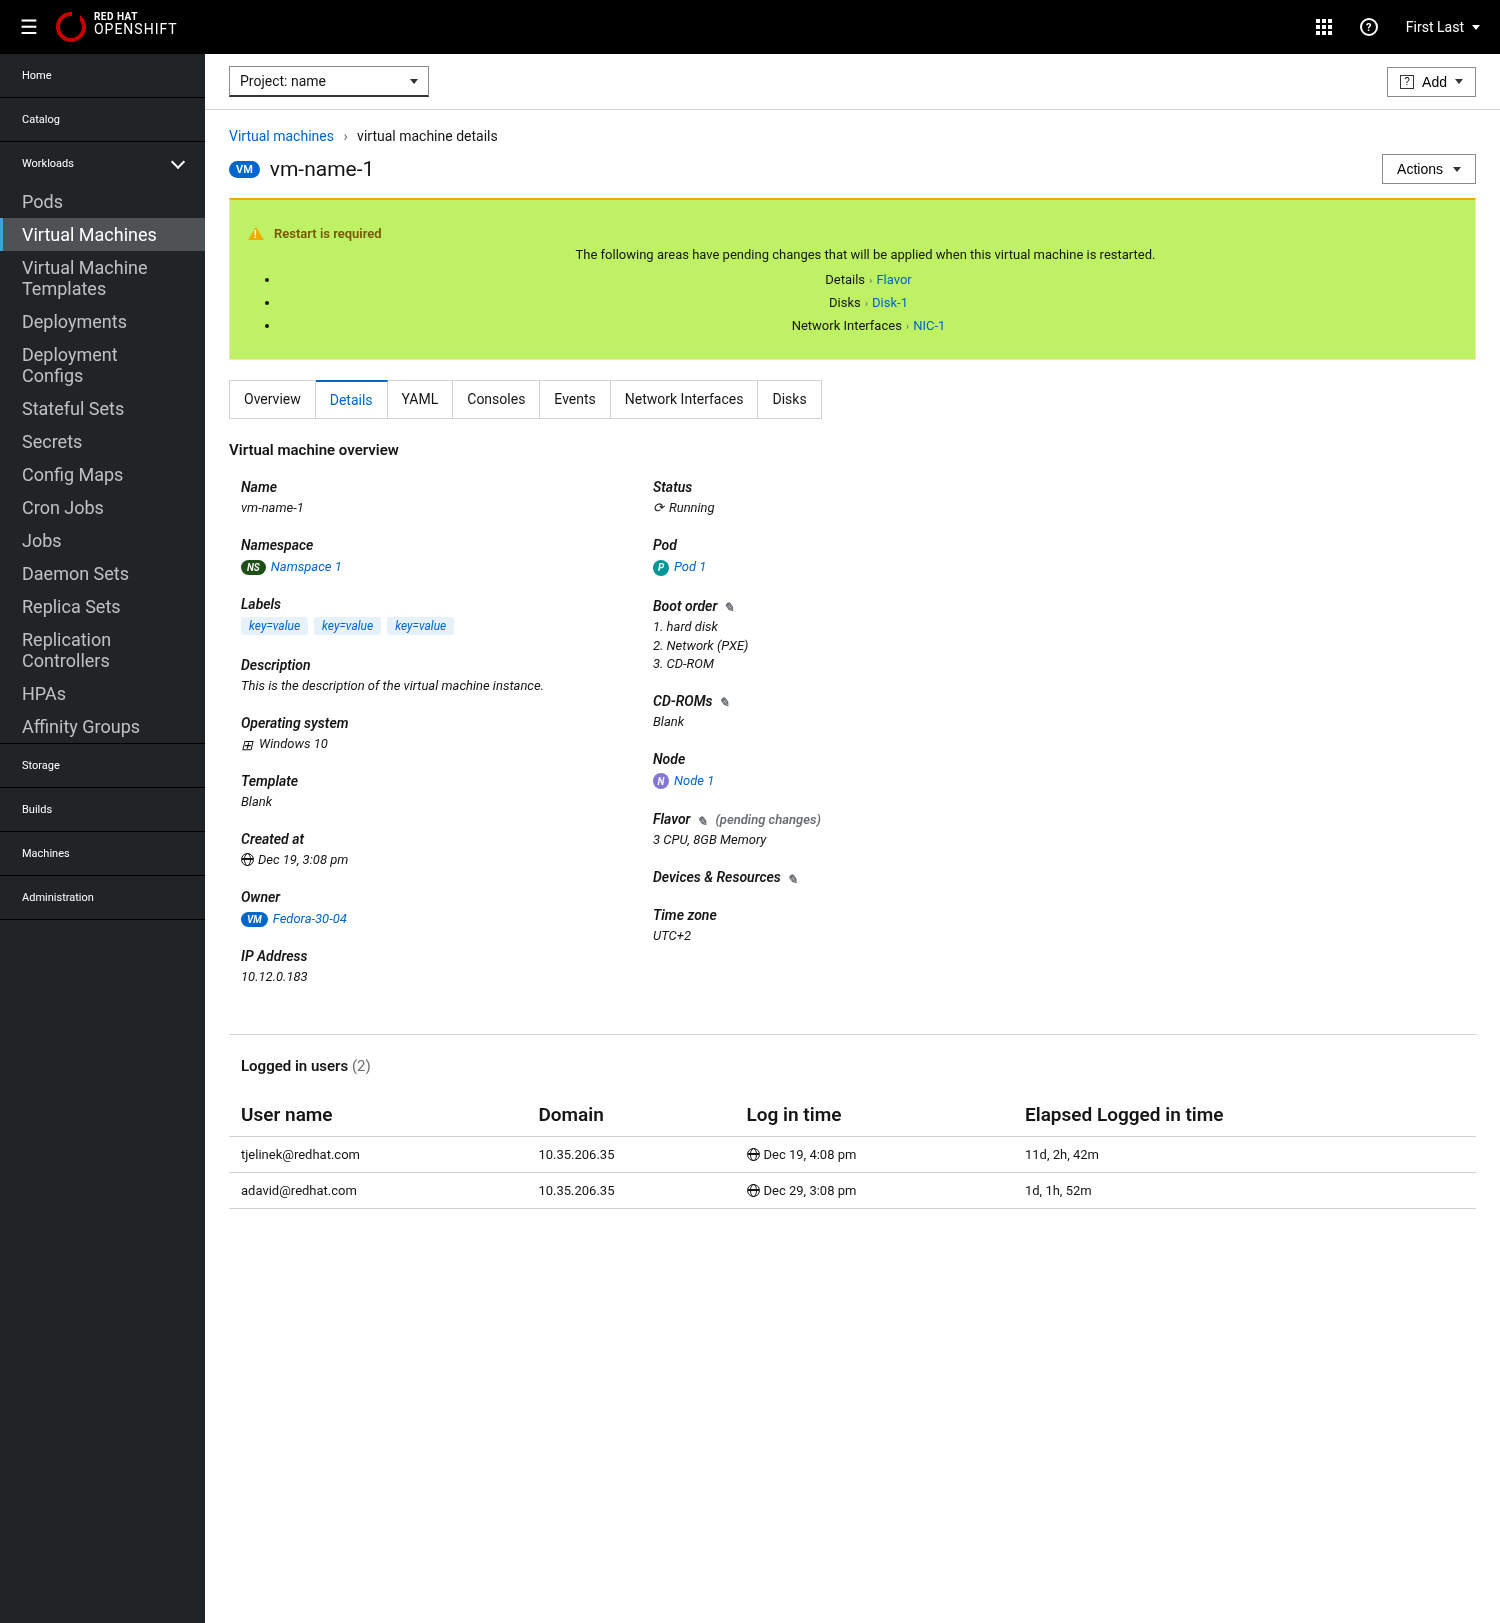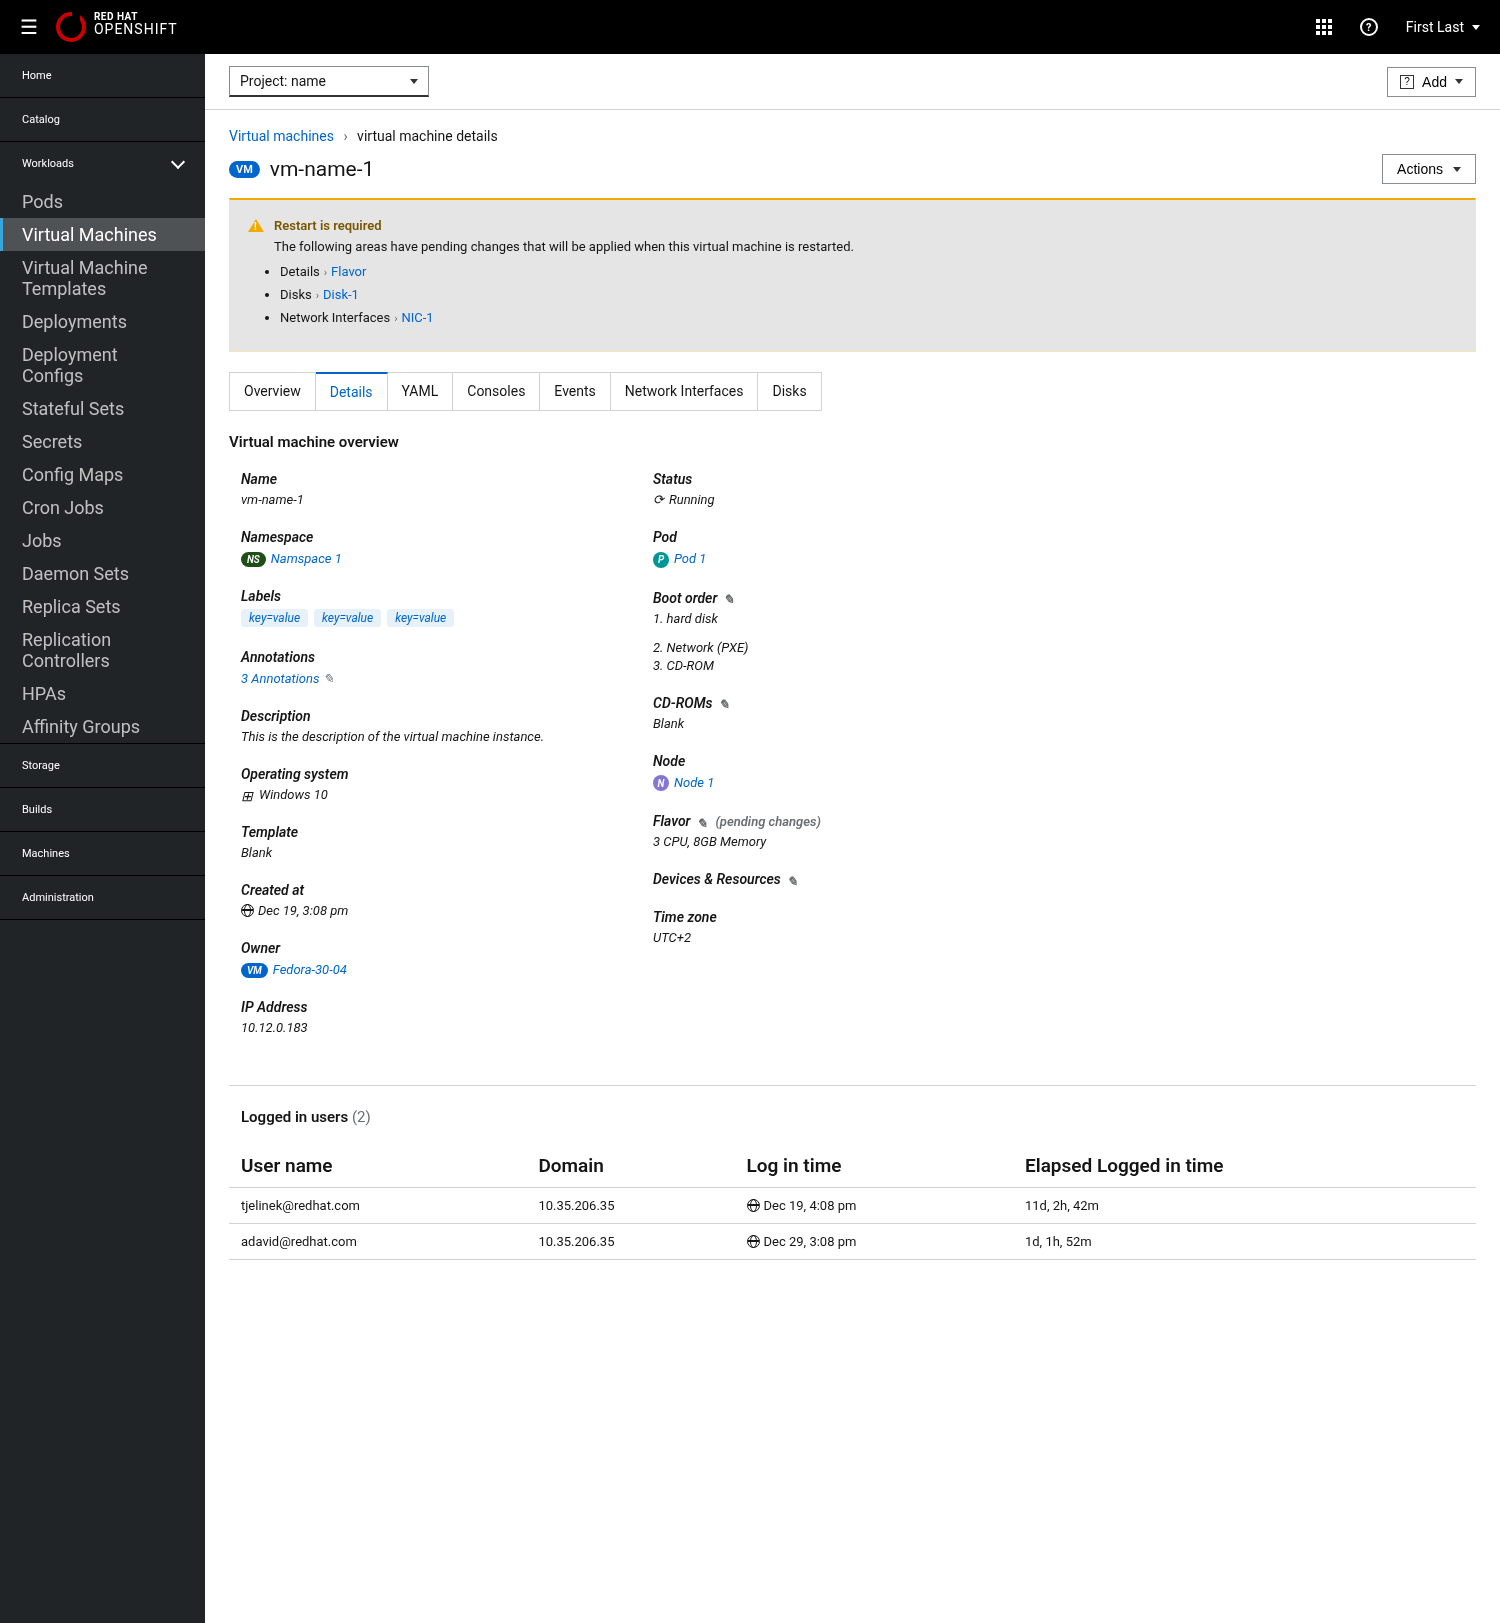--- a/index.html
+++ b/index.html
@@ -44,21 +44,21 @@
 .breadcrumb .sep { color: #6a6e73; margin: 0 6px; }
 .breadcrumb .cur { color: #151515; }
 
 .title-row { display: flex; justify-content: space-between; align-items: center; margin-bottom: 14px; }
 .title-left { display: flex; align-items: center; gap: 10px; }
 .vm-badge { background: #06c; color: #fff; font-size: 11px; font-weight: 600; padding: 2px 7px; border-radius: 10px; }
 .vm-title { font-size: 21px; font-weight: 400; }
 .actions-btn { border: 1px solid #8a8d90; padding: 6px 14px; font-size: 14px; display: flex; align-items: center; gap: 10px; cursor: pointer; background: #fff; }
 .caret-dark { width: 0; height: 0; border-left: 4px solid transparent; border-right: 4px solid transparent; border-top: 5px solid #333; }
 
-.alert { background: #e5e5e5; border: 1px solid #f5e6b8; border-top: 2px solid #f0ab00; padding: 18px 18px 18px; margin-bottom: 20px; }
+.alert { background: #bef264; border: 1px solid #f5e6b8; border-top: 2px solid #f0ab00; padding: 26px 18px 18px; margin-bottom: 20px; text-align: center; }
 .alert-title-row { display: flex; align-items: center; gap: 10px; margin-bottom: 6px; }
 .warn-icon { width: 0; height: 0; border-left: 8px solid transparent; border-right: 8px solid transparent; border-bottom: 13px solid #f0ab00; position: relative; }
 .warn-icon::after { content: "!"; position: absolute; top: 2px; left: -2px; color: #fff; font-size: 10px; font-weight: bold; }
 .alert-title { color: #795600; font-weight: 600; font-size: 13px; }
 .alert-body { font-size: 13px; color: #151515; padding-left: 26px; }
 .alert-list { list-style: disc; padding-left: 32px; margin-top: 10px; }
 .alert-list li { font-size: 13px; margin-bottom: 8px; }
 .alert-list a { color: #06c; }
 .chev-sep { color: #6a6e73; margin: 0 4px; font-size: 11px; }
 
@@ -225,24 +225,20 @@
           </div>
           <div class="field">
             <div class="field-label">Namespace</div>
             <div><span class="ns-badge">NS</span><a href="#" class="link">Namspace 1</a></div>
           </div>
           <div class="field">
             <div class="field-label">Labels</div>
             <div id="labels-row"><span class="label-chip">key=value</span><span class="label-chip">key=value</span><span class="label-chip">key=value</span></div>
           </div>
           <div class="field">
-            <div class="field-label">Annotations</div>
-            <div><a href="#" class="link">3 Annotations</a> <span class="pencil"></span></div>
-          </div>
-          <div class="field">
             <div class="field-label">Description</div>
             <div class="field-val">This is the description of the virtual machine instance.</div>
           </div>
           <div class="field">
             <div class="field-label">Operating system</div>
             <div class="field-val"><span class="win-icon"></span><span>Windows 10</span></div>
           </div>
           <div class="field">
             <div class="field-label">Template</div>
             <div class="field-val">Blank</div>
@@ -269,21 +265,21 @@
           <div class="field">
             <div class="field-label">Pod</div>
             <div><span class="p-badge">P</span><a href="#" class="link">Pod 1</a></div>
           </div>
           <div class="field">
             <div class="field-label">
                 <span>Boot order</span> 
                 <span class="pencil"></span>
               </div>
             <div id="boot-list">
-                <div class="field-val" style="margin-bottom: 14px;">1. hard disk</div>
+                <div class="field-val" style="margin-bottom: 4px;">1. hard disk</div>
                 <div class="field-val" style="margin-bottom: 3px;">2. Network (PXE)</div>
                 <div class="field-val" style="margin-bottom: 3px;">3. CD-ROM</div>
               </div>
           </div>
           <div class="field">
             <div class="field-label">
                 <span>CD-ROMs</span> 
                 <span class="pencil"></span>
               </div>
             <div class="field-val">Blank</div>

